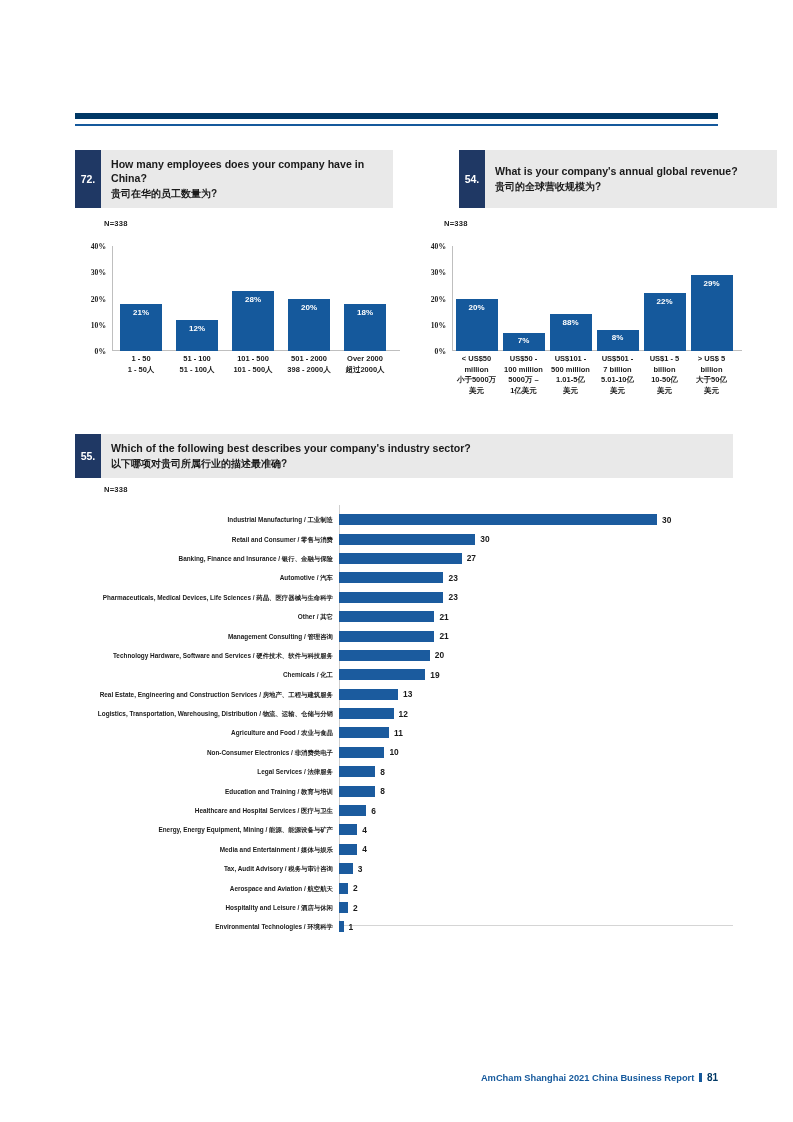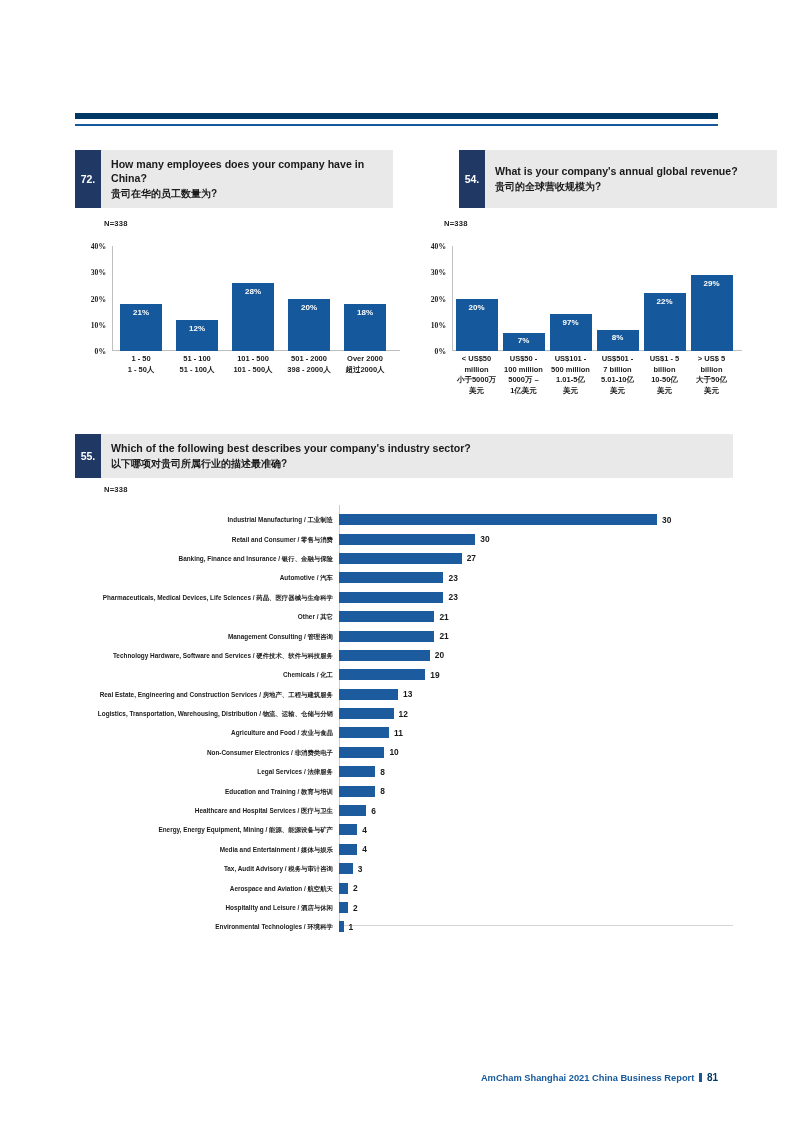--- a/index.html
+++ b/index.html
@@ -280,21 +280,21 @@
         <div class="vc-bar" style="height: 47px;">
           <span class="vval">21%</span>
         </div>
       </div>
       <div class="vc-col">
         <div class="vc-bar" style="height: 31.5px;">
           <span class="vval">12%</span>
         </div>
       </div>
       <div class="vc-col">
-        <div class="vc-bar" style="height: 68px;">
+        <div class="vc-bar" style="height: 60px;">
           <span class="vval">28%</span>
         </div>
       </div>
       <div class="vc-col">
         <div class="vc-bar" style="height: 52.5px;">
           <span class="vval">20%</span>
         </div>
       </div>
       <div class="vc-col">
         <div class="vc-bar" style="height: 47.25px;">
@@ -351,21 +351,21 @@
           <span class="vval">20%</span>
         </div>
       </div>
       <div class="vc-col">
         <div class="vc-bar short" style="height: 18.375px;">
           <span class="vval">7%</span>
         </div>
       </div>
       <div class="vc-col">
         <div class="vc-bar" style="height: 36.75px;">
-          <span class="vval">97%</span>
+          <span class="vval">88%</span>
         </div>
       </div>
       <div class="vc-col">
         <div class="vc-bar short" style="height: 21px;">
           <span class="vval">8%</span>
         </div>
       </div>
       <div class="vc-col">
         <div class="vc-bar" style="height: 57.75px; text-align: center;">
           <span class="vval">22%</span>

